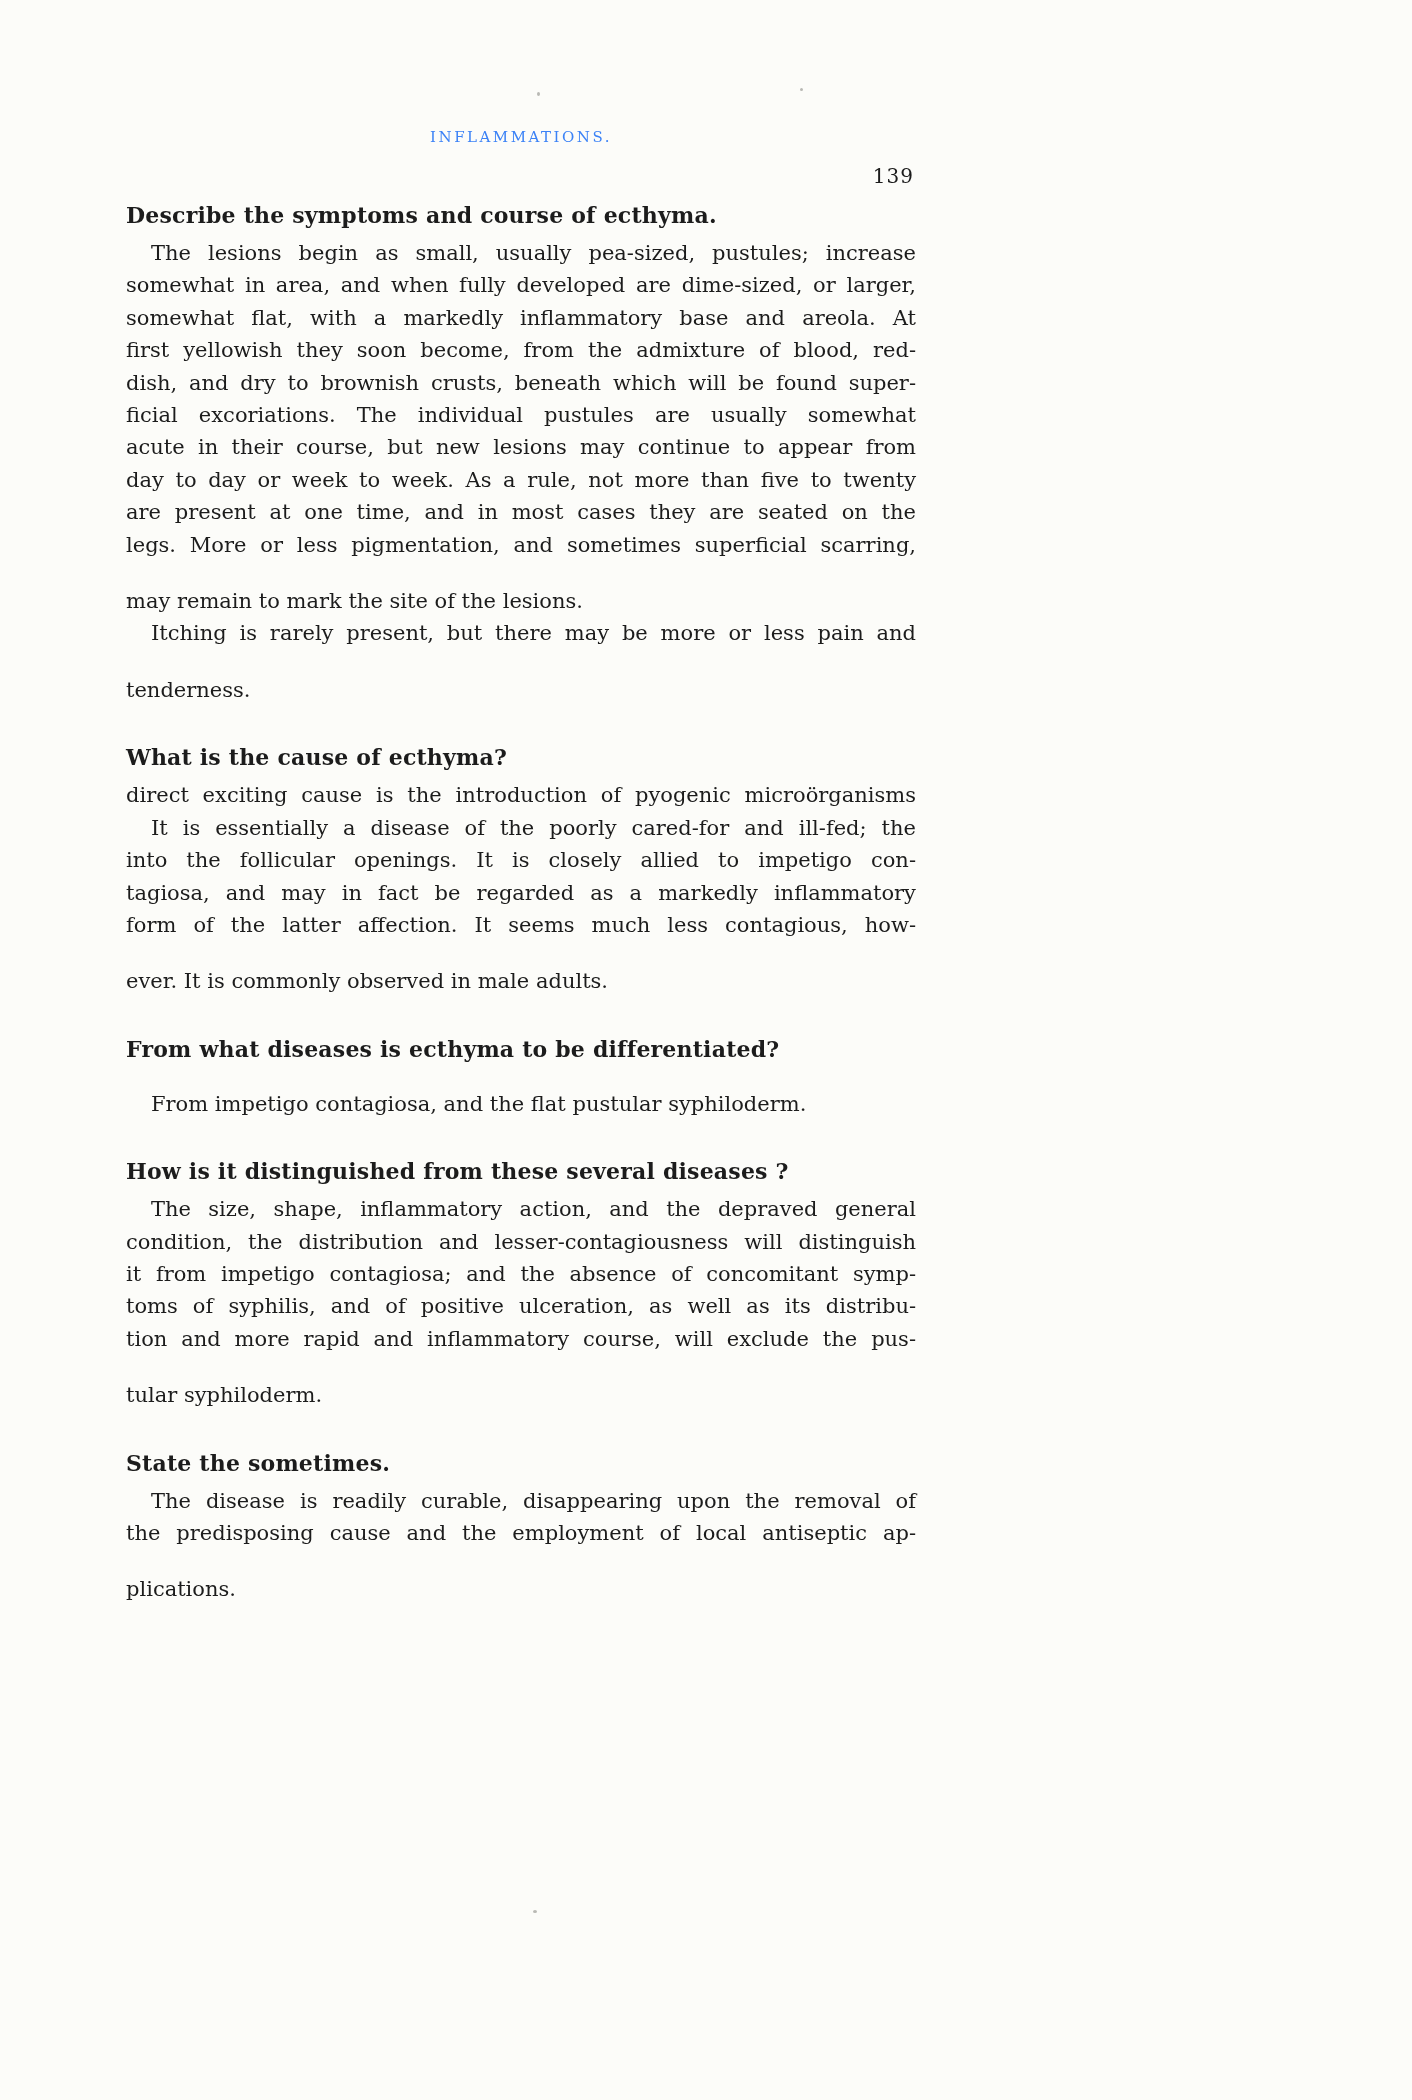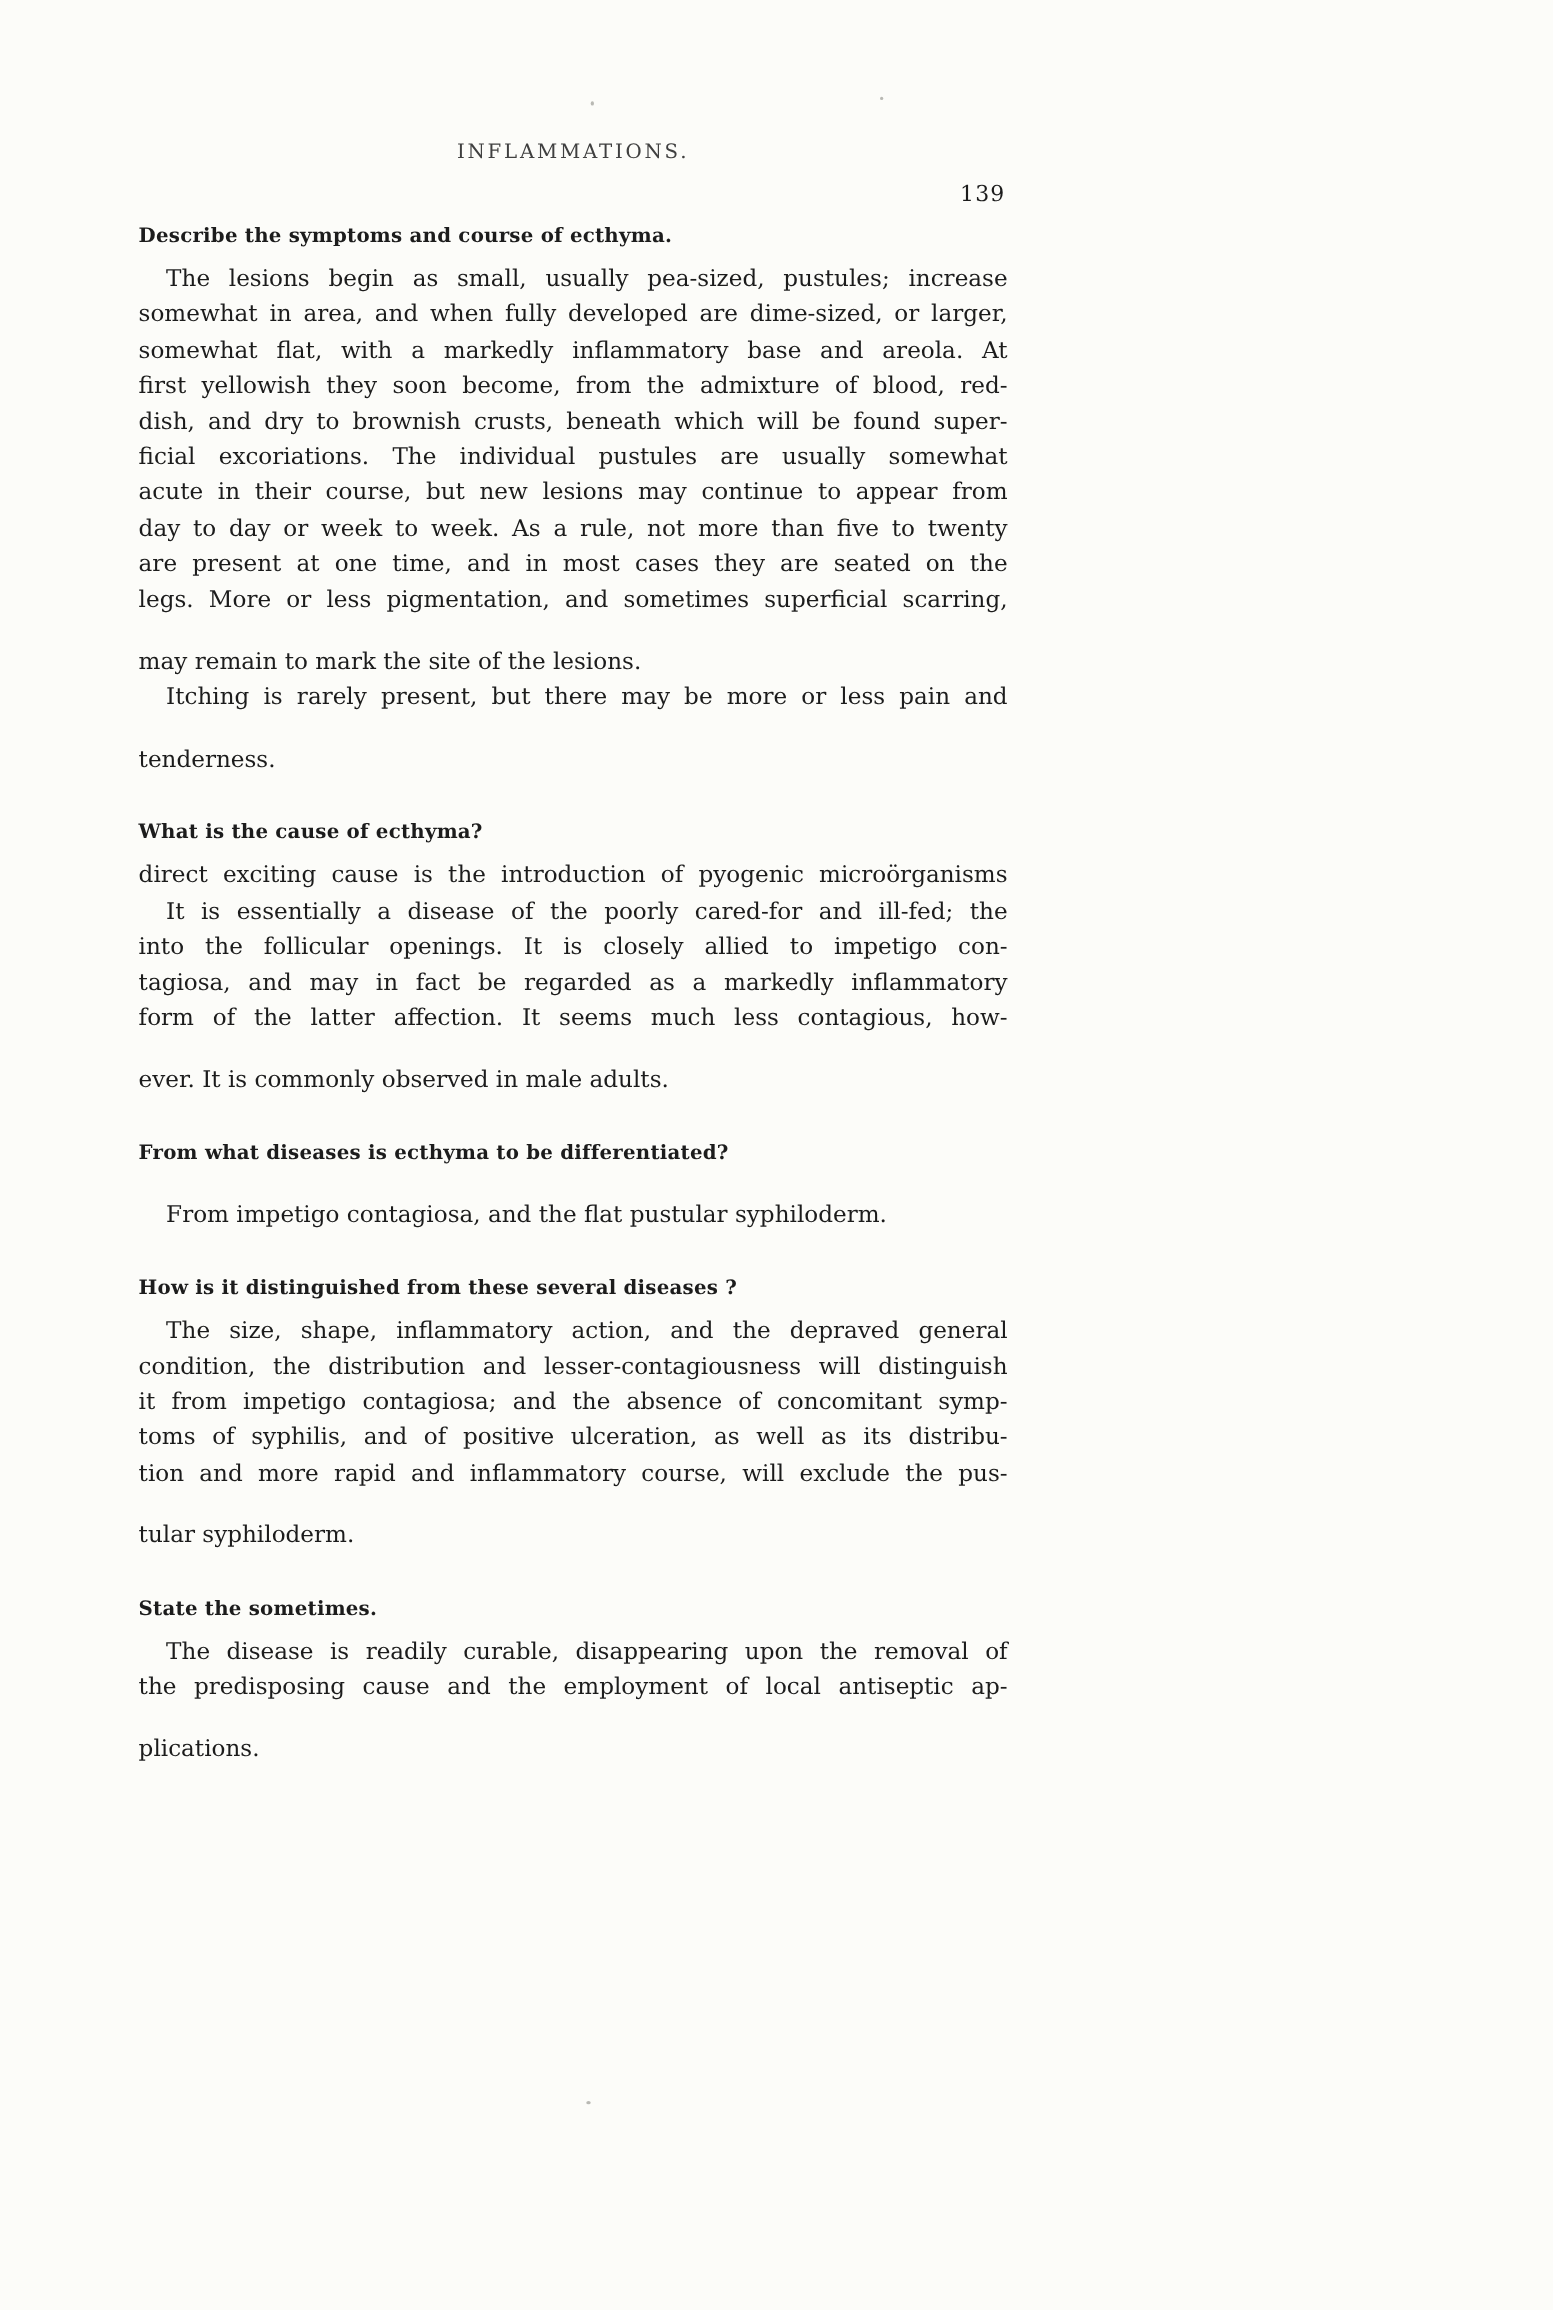--- a/index.html
+++ b/index.html
@@ -24,41 +24,41 @@
     left:126px;
     top:128px;
     width:790px;
   }
   .running-head{
     position:relative;
     height:30px;
   }
   .running-title{
     text-align:center;
-    font-size:18px;
+    font-size:15px;
     letter-spacing:2.5px;
-    color:#404040;
+    color:#3b82f6;
   }
   .page-number{
     position:absolute;
     right:2px;
     top:-3px;
     font-size:20px;
     letter-spacing:1px;
     margin-top:39px;
   }
   .section{
     margin-top:36px;
   }
   .section.first{
     margin-top:42px;
   }
   .heading{
     font-weight:bold;
-    font-size:18px;
+    font-size:22px;
     line-height:30px;
     margin:0 0 7px 0;
     letter-spacing:0.2px;
   }
   .para{
     margin:0;
   }
   .line{
     font-size:21px;
     line-height:32.4px;

